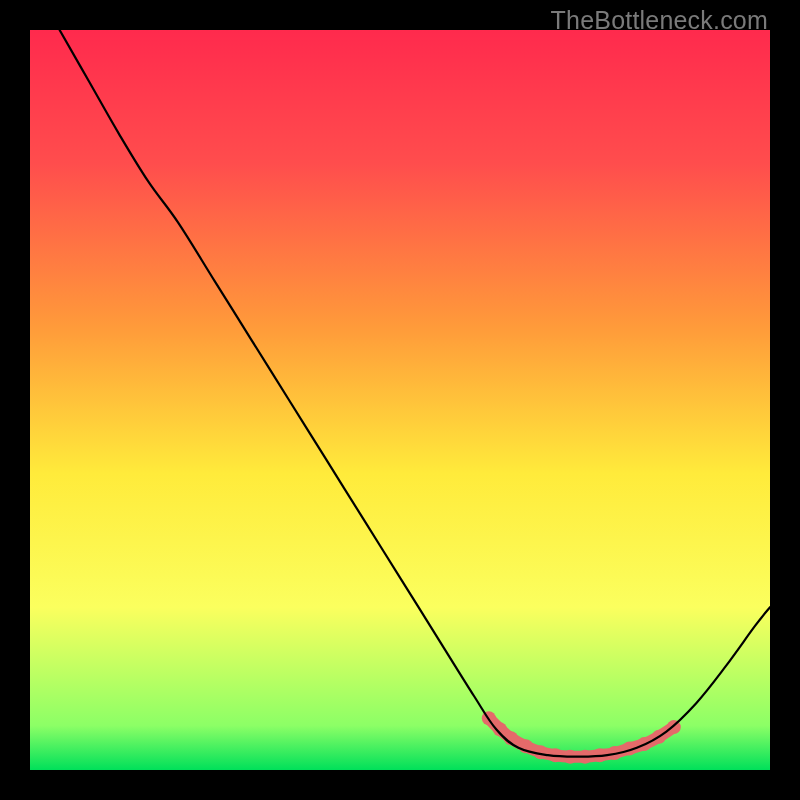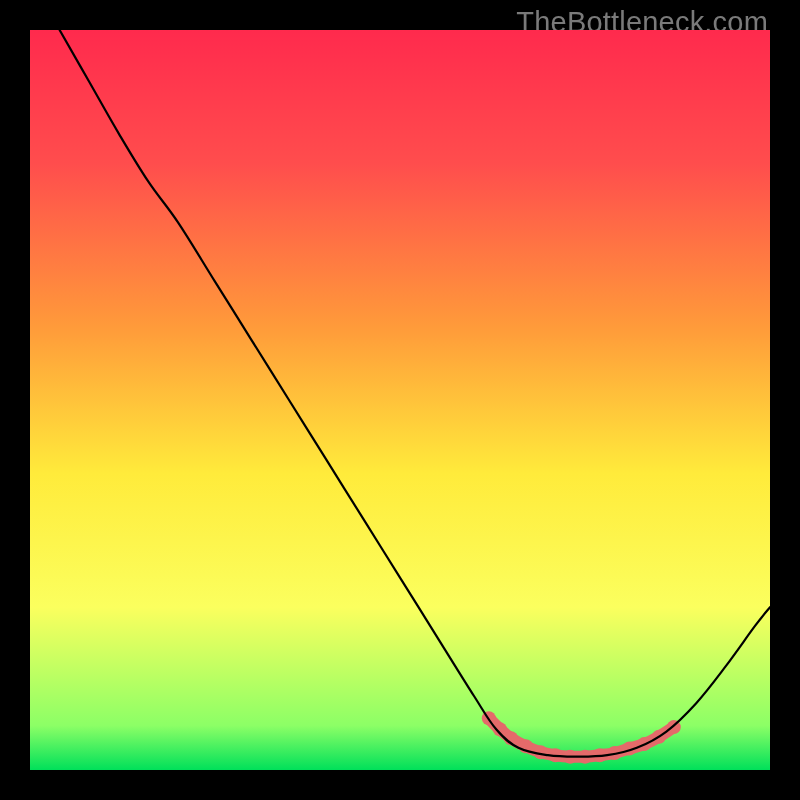--- a/index.html
+++ b/index.html
@@ -17,21 +17,21 @@
     top: 30px;
     width: 740px;
     height: 740px;
     background: #000;
   }
   .watermark {
     position: absolute;
     top: 6px;
     right: 32px;
     color: #7a7a7a;
-    font-size: 29px;
+    font-size: 25px;
     font-weight: 400;
     letter-spacing: 0.2px;
     font-family: Arial, Helvetica, sans-serif;
   }
   svg {
     display: block;
   }
 </style>
 </head>
 <body>

